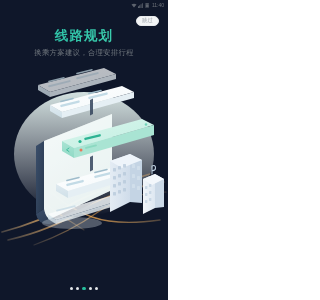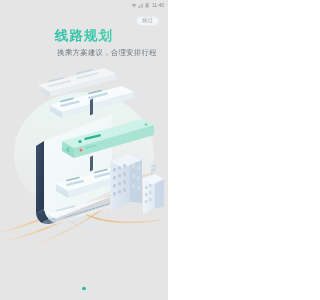--- a/index.html
+++ b/index.html
@@ -14,21 +14,21 @@
     font-family: "Liberation Sans", "DejaVu Sans", sans-serif;
     position: relative;
     -webkit-font-smoothing: antialiased;
   }
 
   #screen {
     position: absolute;
     inset: 0;
     width: 168px;
     height: 300px;
-    background: #e5e5e5;
+    background: #0f172a;
     overflow: hidden;
   }
 
   
   .status-bar {
     position: absolute;
     top: 0; left: 0;
     width: 168px;
     height: 11px;
     display: flex;
@@ -101,21 +101,20 @@
     position: absolute;
     top: 49px;
     left: 0;
     width: 168px;
     text-align: center;
     font-size: 7.4px;
     line-height: 1;
     color: #6f767d;
     letter-spacing: .25px;
     z-index: 30;
-    margin-left: 23px;
   }
 
   
   .illustration {
     position: absolute;
     top: 62px;
     left: 0;
     width: 168px;
     height: 185px;
     z-index: 10;

